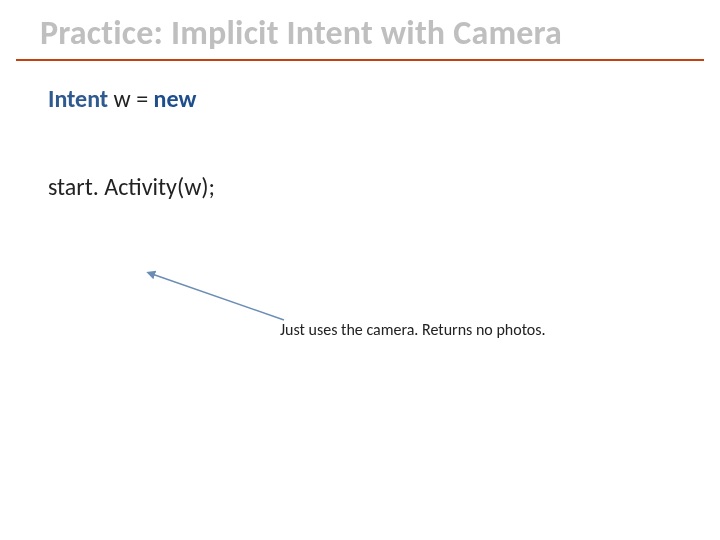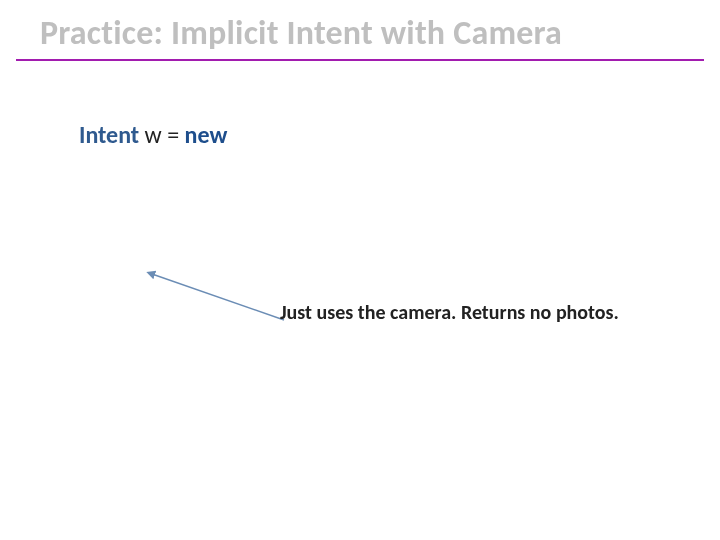--- a/index.html
+++ b/index.html
@@ -9,68 +9,68 @@
       background: #fff;
       font-family: Calibri, "Segoe UI", Arial, sans-serif;
       position: relative;
       overflow: hidden;
     }
     .title {
       font-size: 34px;
       font-weight: 600;
       color: #bfbfbf;
       padding: 12px 24px 6px 24px;
-      border-bottom: 2px solid #a21caf;
-      margin: 0 16px 16px 16px;
+      border-bottom: 2px solid #c2410c;
+      margin: 0 16px 0 16px;
       letter-spacing: 0.2px;
     }
     .code-block {
-      padding: 42px 0 0 48px;
+      padding: 22px 0 0 48px;
       font-size: 24px;
       color: #222;
       line-height: 1.35;
-      margin-left: 31px;
     }
     .code-line1 { }
     .code-line2 { padding-left: 56px; }
     .intent { color: #2f5a8f; font-weight: 700; }
     .new { color: #1e4e8c; font-weight: 700; }
     .constructor { font-weight: 700; color: #222; }
     .code-line3 { margin-top: 56px; }
     .annotation-container {
       position: absolute;
       left: 48px;
       top: 260px;
       width: 600px;
       height: 100px;
     }
     .annotation-text {
       position: absolute;
       left: 232px;
-      top: 40px;
-      font-size: 20px;
-      font-weight: 700;
+      top: 60px;
+      font-size: 16px;
+      font-weight: 400;
       color: #222;
     }
     svg.arrow {
       position: absolute;
       left: 96px;
       top: 10px;
       overflow: visible;
     }
   </style>
 </head>
 <body>
 
 <div class="title">Practice: Implicit Intent with Camera</div>
 
 <div class="code-block">
   <div class="code-line1">
     <span class="intent">Intent</span><span> w = </span><span class="new">new</span>
   </div>
+  <div class="code-line3">start. Activity(w);</div>
 </div>
 
 <div class="annotation-container">
   <svg class="arrow" width="160" height="60">
     <defs>
       <marker id="arrowhead" markerWidth="8" markerHeight="8" refX="2" refY="3" orient="auto">
         <path d="M0,0 L6,3 L0,6 Z" fill="#6b8db5"></path>
       </marker>
     </defs>
     <line x1="140" y1="50" x2="8" y2="4" stroke="#6b8db5" stroke-width="1.5" marker-end="url(#arrowhead)"></line>

